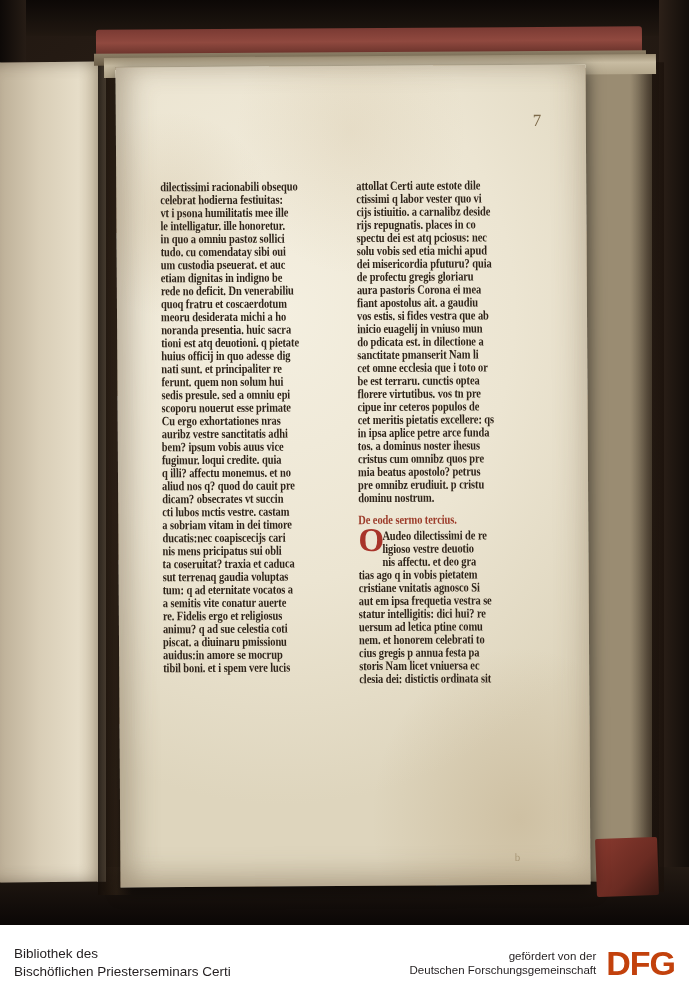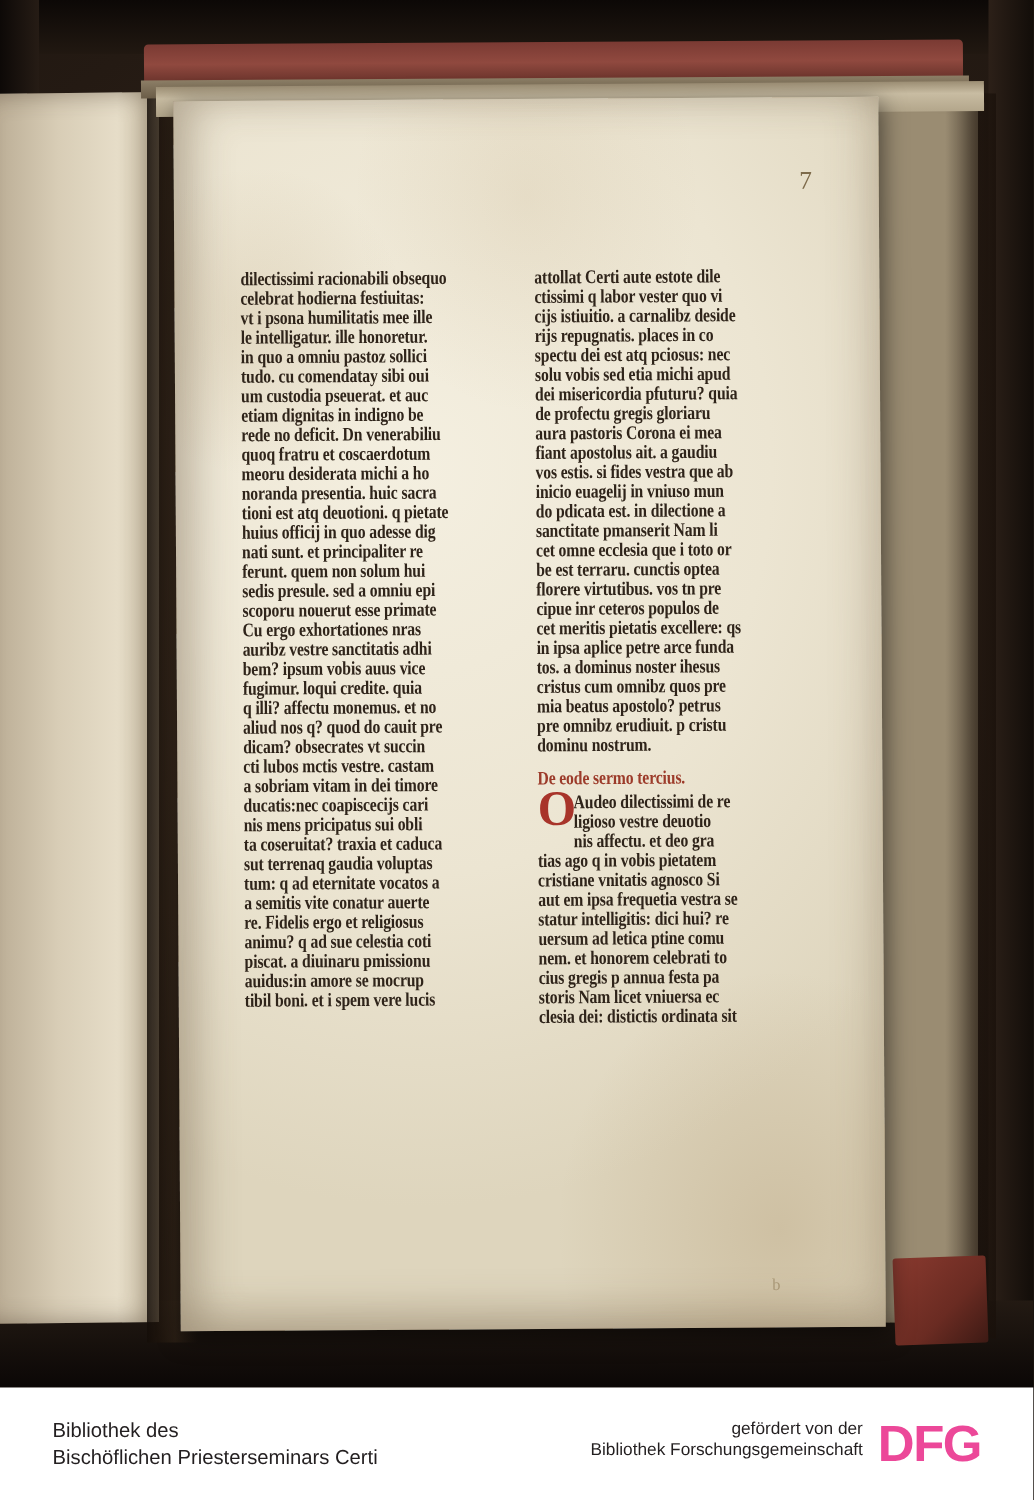--- a/index.html
+++ b/index.html
@@ -219,47 +219,47 @@
 
   
   #footer {
     position: absolute;
     left: 0; bottom: 0;
     width: 689px; height: 75px;
     background: #ffffff;
     display: flex;
     align-items: center;
     justify-content: space-between;
-    padding: 0 35px;
+    padding: 0 14px;
     box-sizing: border-box;
   }
   #footer-left {
     font-family: "Liberation Sans", sans-serif;
     font-size: 13.5px;
     line-height: 18px;
     color: #231f20;
   }
   #footer-right {
     display: flex;
-    align-items: flex-start;
+    align-items: center;
     gap: 10px;
   }
   #funder-text {
     font-family: "Liberation Sans", sans-serif;
     font-size: 11.5px;
     line-height: 14px;
     color: #231f20;
     text-align: right;
   }
   #dfg-logo {
     font-family: "Liberation Sans", sans-serif;
     font-size: 34px;
     font-weight: 700;
     letter-spacing: -1px;
-    color: #ec4899;
+    color: #c2410c;
     line-height: 34px;
   }
 </style>
 </head>
 <body>
 
 <div id="photo">
   <div id="desk-top"></div>
   <div id="desk-left"></div>
   <div id="desk-right"></div>
@@ -368,17 +368,17 @@
 </div>
 
 <div id="footer">
   <div id="footer-left">
     <div>Bibliothek des</div>
     <div>Bischöflichen Priesterseminars Certi</div>
   </div>
   <div id="footer-right">
     <div id="funder-text">
       <div>gefördert von der</div>
-      <div>Bibliothek Forschungsgemeinschaft</div>
+      <div>Deutschen Forschungsgemeinschaft</div>
     </div>
     <div id="dfg-logo">DFG</div>
   </div>
 </div>
 
 </body></html>

